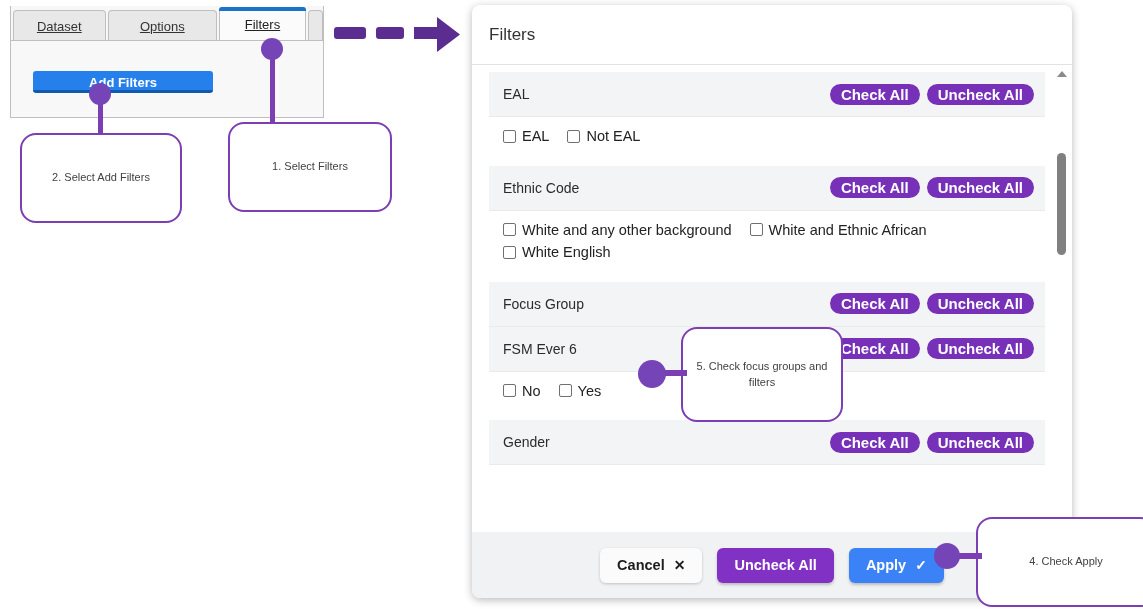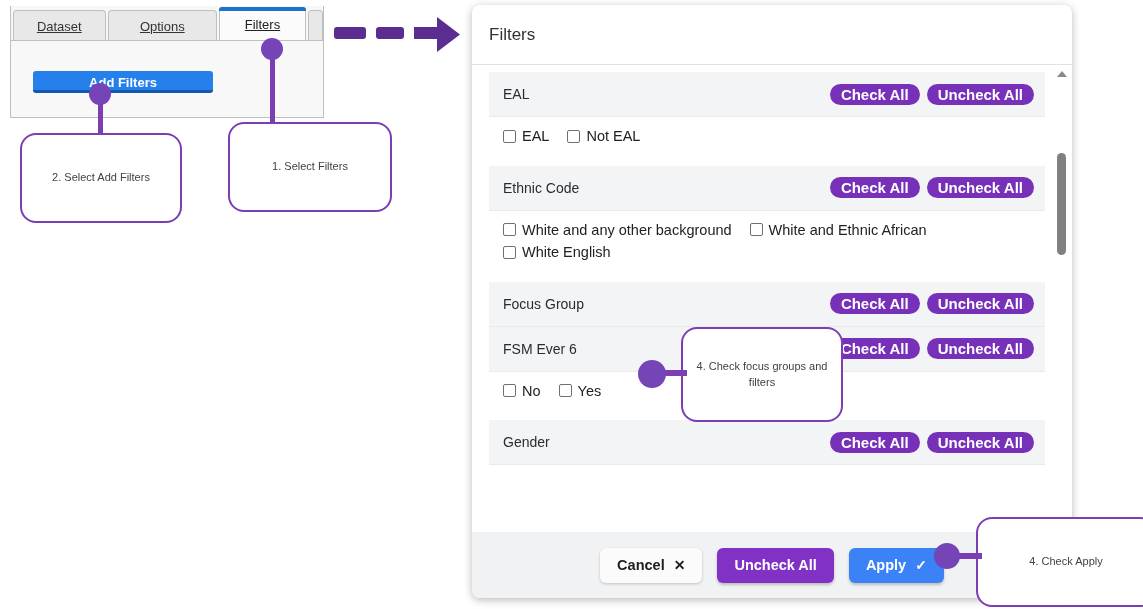--- a/index.html
+++ b/index.html
@@ -496,17 +496,17 @@
   </div>
 </div>
 
 <div class="conn-line" style="left:651px; top:370px; width:36px; height:6px; z-index:45;"></div>
 <div class="conn-dot" style="left:638px; top:360px; width:28px; height:28px; z-index:46;"></div>
 
 <div class="conn-line" style="left:946px; top:553px; width:36px; height:6px; z-index:45;"></div>
 <div class="conn-dot" style="left:934px; top:543px; width:26px; height:26px; z-index:46;"></div>
 
 <div class="callout" id="callout-3">
-  <span>4. Check focus groups and filters</span>
+  <span>5. Check focus groups and filters</span>
 </div>
 <div class="callout" id="callout-4">
   <span>4. Check Apply</span>
 </div>
 
 </body></html>

